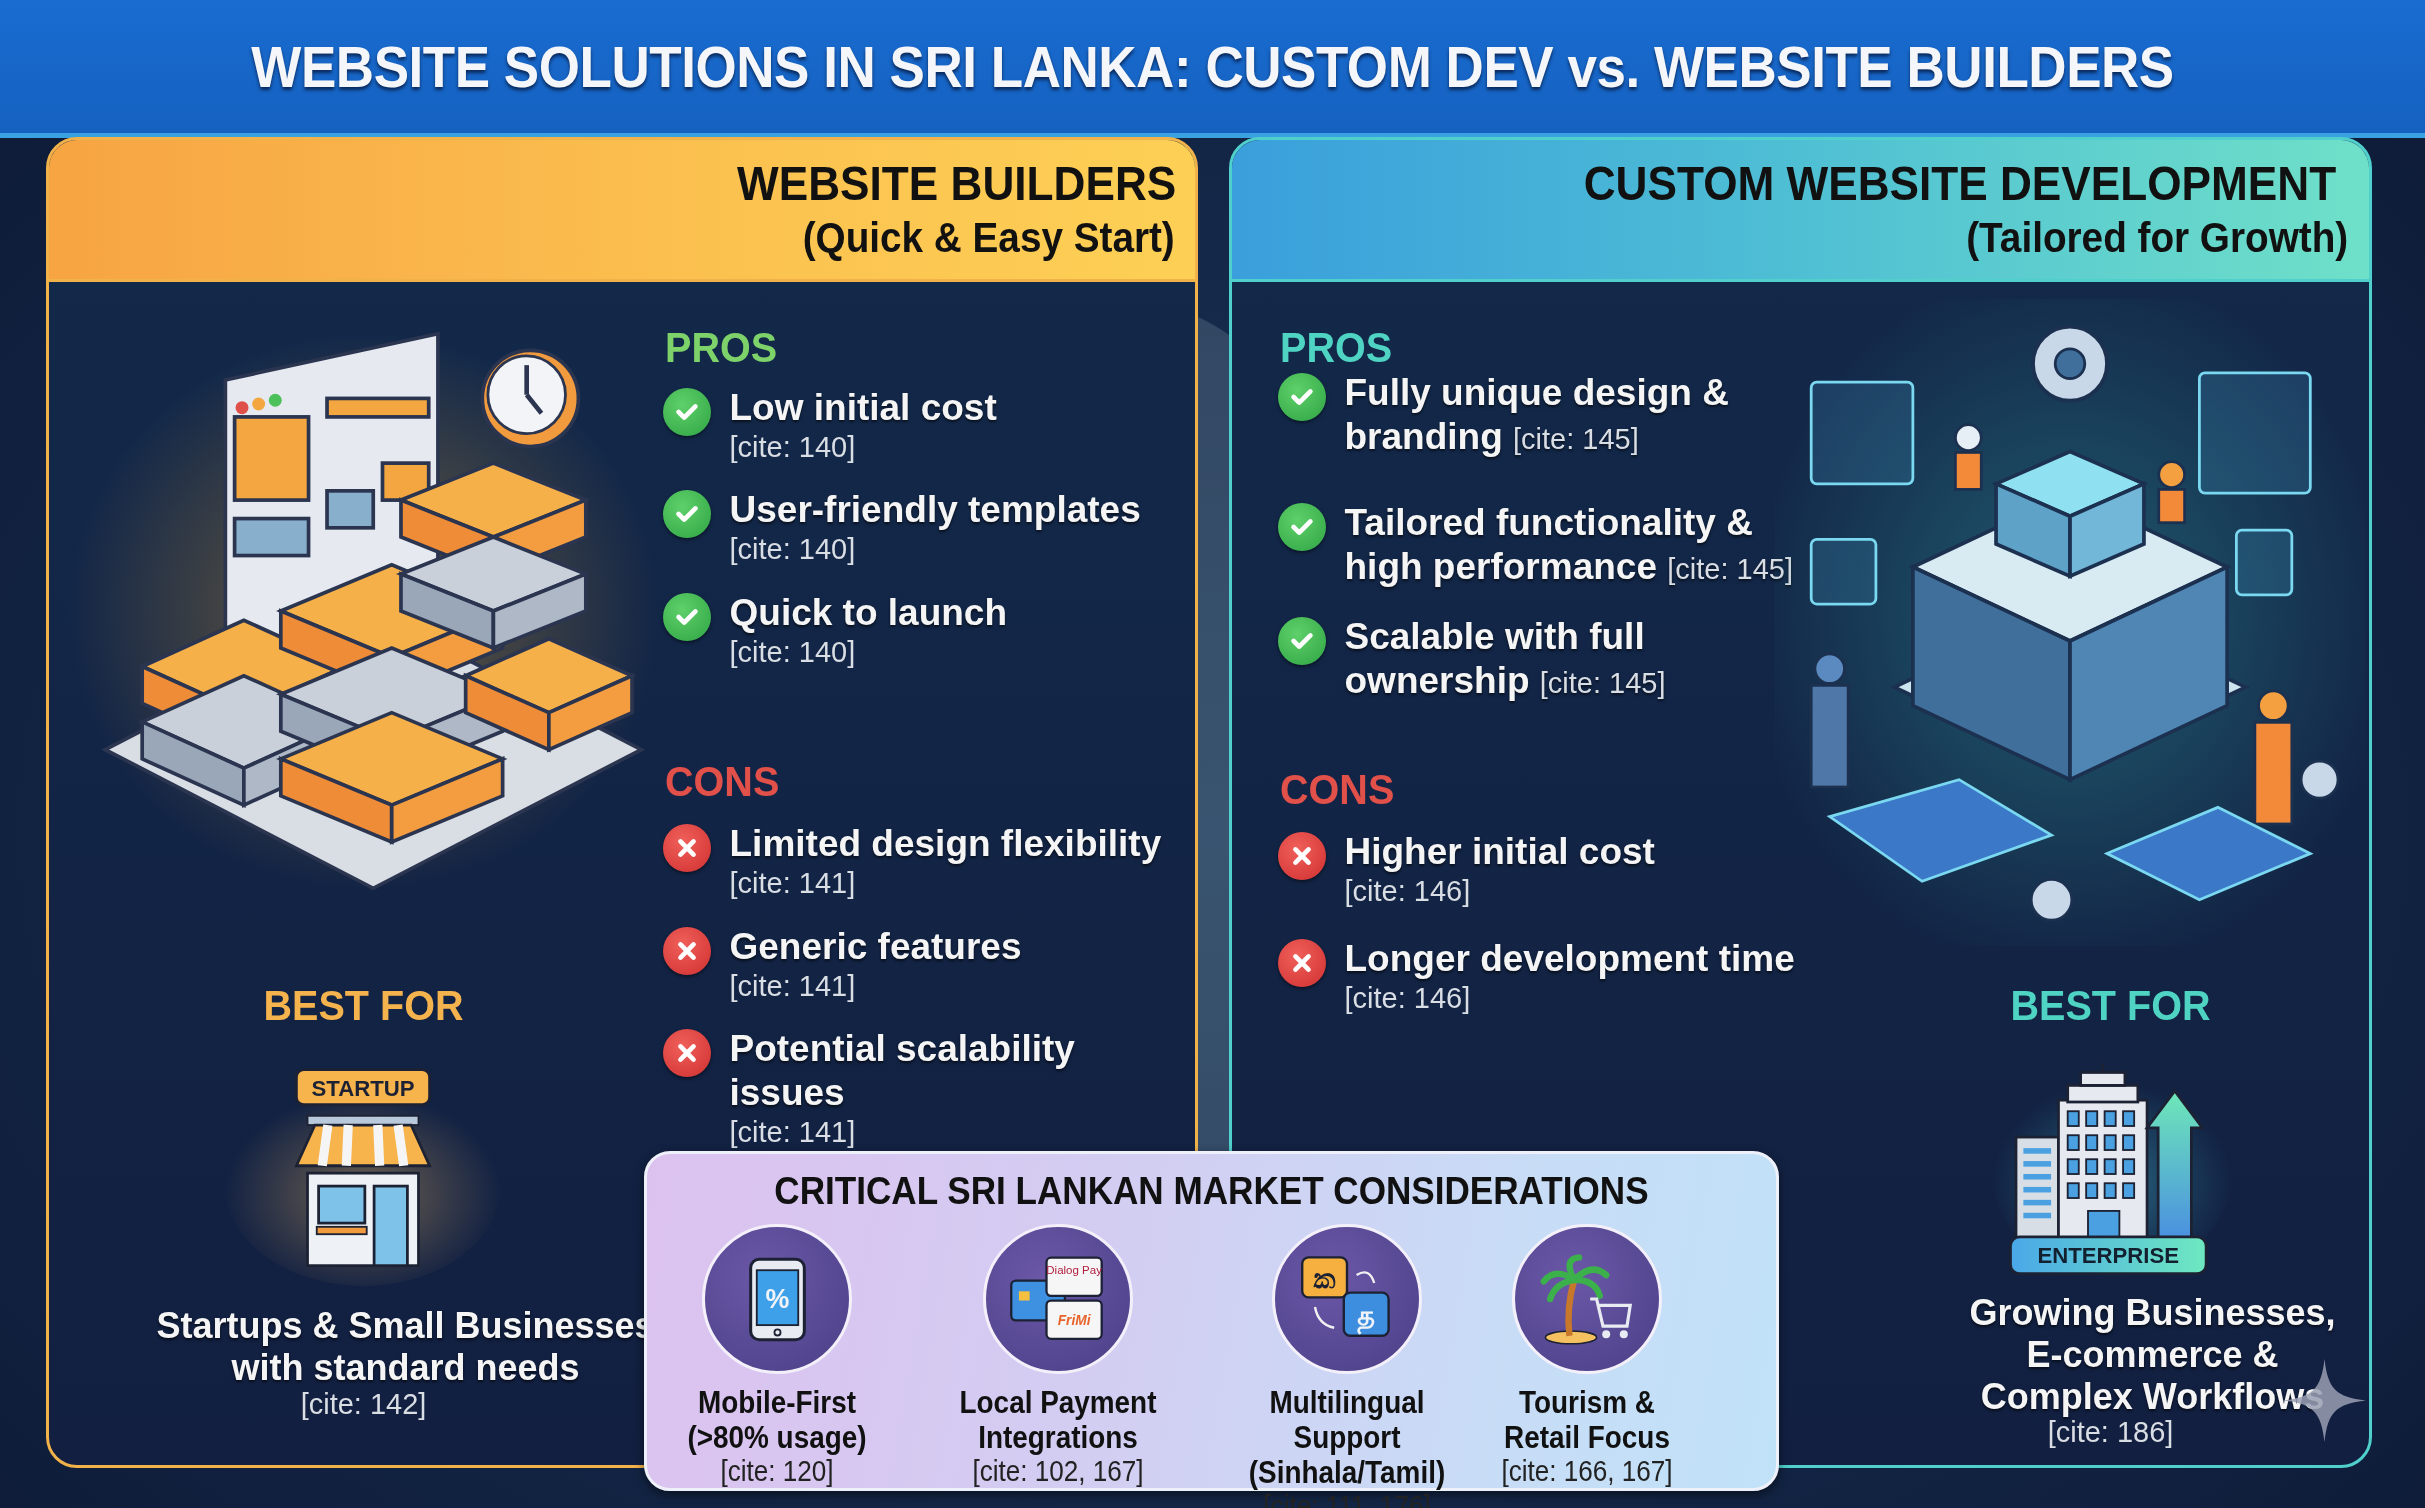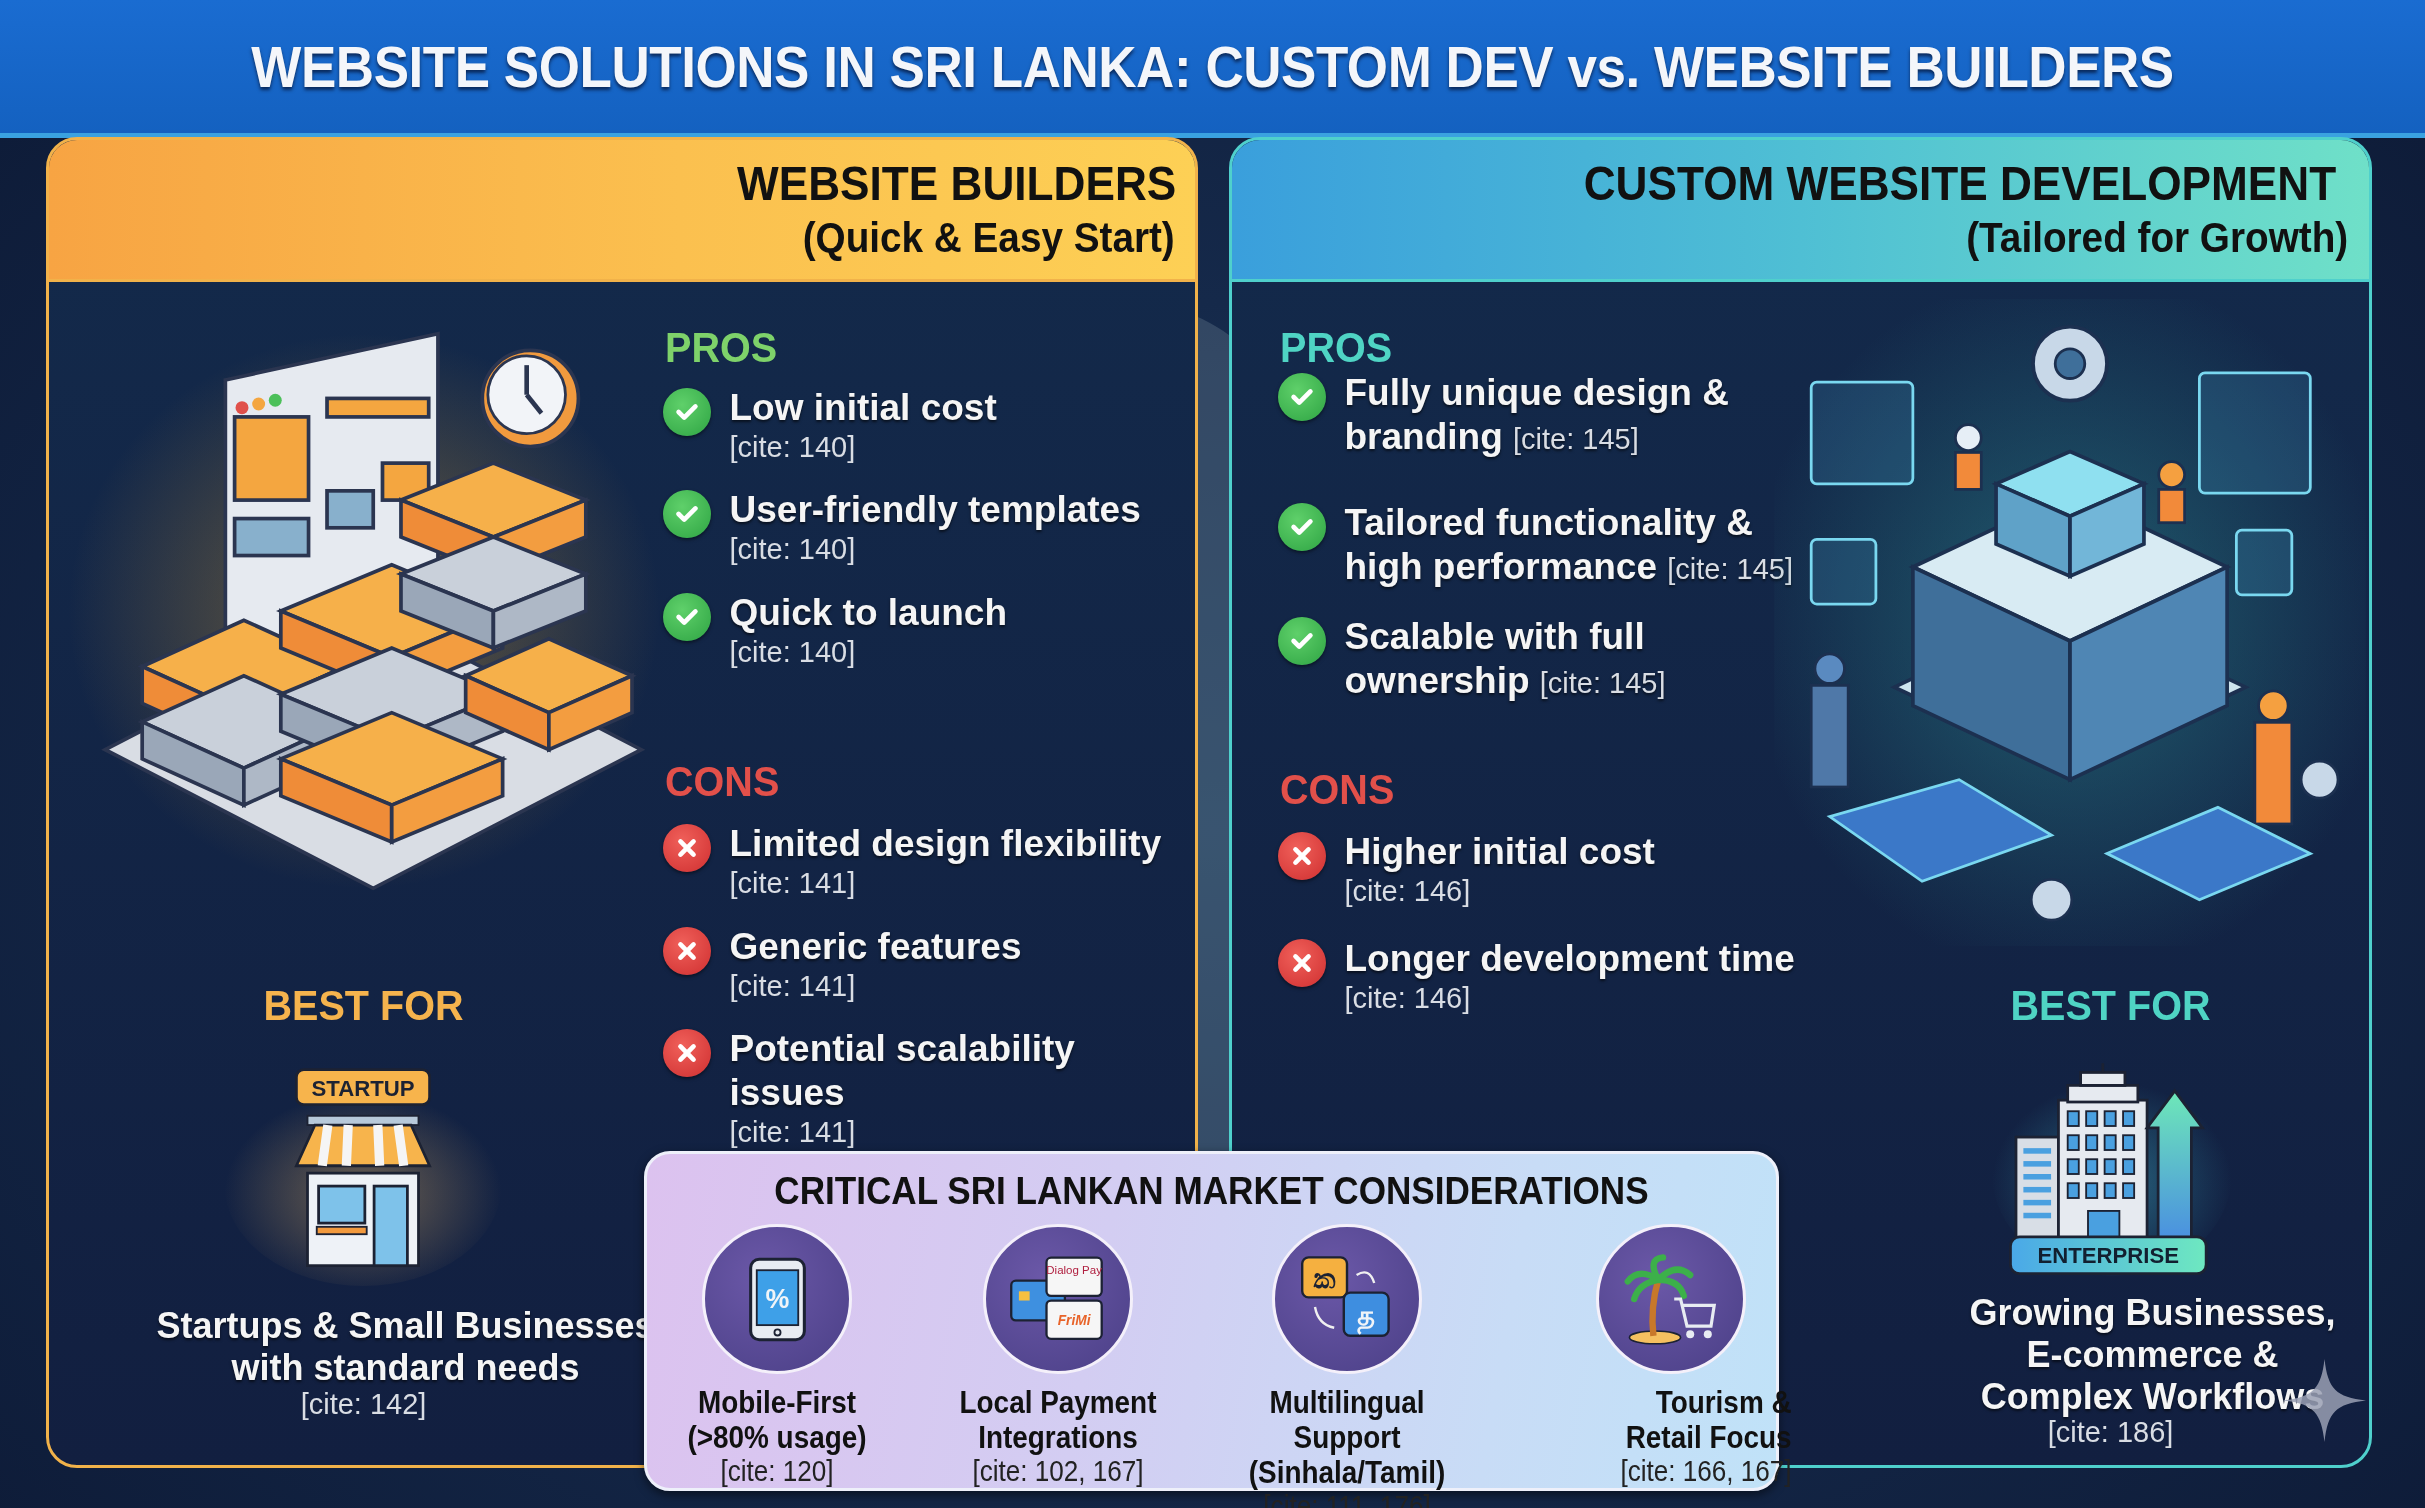--- a/index.html
+++ b/index.html
@@ -430,21 +430,21 @@
         <path d="M20 70 Q24 92 44 96" stroke="#f0f0f0" stroke-width="3" fill="none"></path>
       </svg>
     </div>
     <div class="m-label">
         <div>Multilingual Support</div>
         <div>(Sinhala/Tamil)</div>
       </div>
     <div class="m-cite">[cite: 111, 176]</div>
   </div>
 
-  <div class="m-item" style="left:890px;text-align:right;">
+  <div class="m-item" style="left:806px;">
     <div class="m-circle">
       <svg viewBox="0 0 120 120" width="96" height="96">
         <ellipse cx="40" cy="108" rx="32" ry="8" fill="#f5c060" stroke="#1c2233" stroke-width="2"></ellipse>
         <path d="M38 106 Q34 70 44 36" stroke="#c8782a" stroke-width="8" fill="none"></path>
         <path d="M44 36 Q20 20 6 38 M44 36 Q30 10 50 8 M44 36 Q66 14 84 30 M44 36 Q70 36 76 56 M44 36 Q20 40 14 60" stroke="#3cb04a" stroke-width="8" fill="none" stroke-linecap="round"></path>
         <path d="M64 60 L72 60 L80 94 L110 94 L114 68 L74 68" stroke="#e8ecf2" stroke-width="4" fill="none"></path>
         <circle cx="84" cy="104" r="5" fill="#e8ecf2"></circle>
           <circle cx="106" cy="104" r="5" fill="#e8ecf2"></circle>
       </svg>
     </div>

